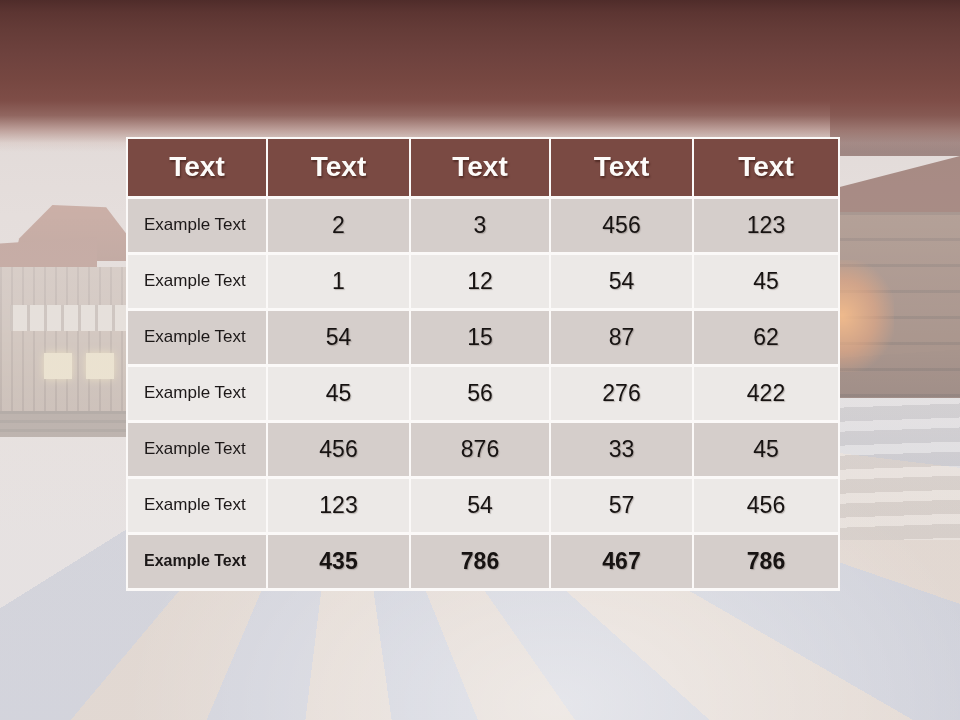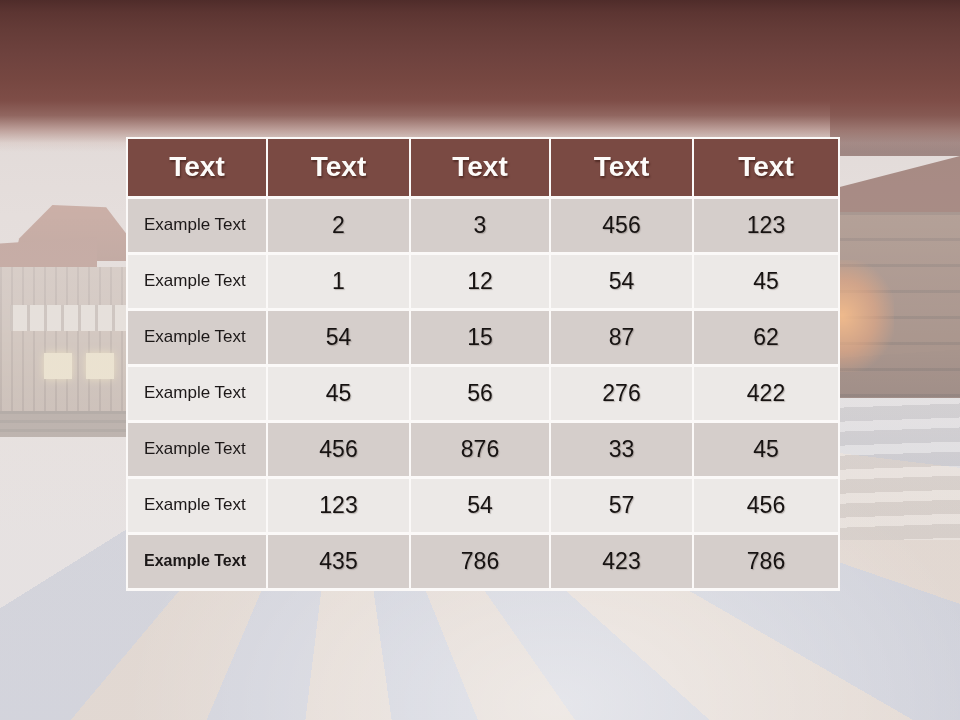--- a/index.html
+++ b/index.html
@@ -92,21 +92,21 @@
     text-shadow:1px 2px 2px rgba(50,20,15,0.55);}
   tbody tr{height:56px;}
   tbody tr:nth-child(odd) > *{background:var(--row-dark,#d5cecb);}
   tbody tr:nth-child(even) > *{background:var(--row-light,#ece9e7);}
   tbody th, tbody td{border-bottom-width:3px !important;}
   tbody th.row-label{font-weight:400;font-size:17px;color:#1c1818;
     text-align:left;padding-left:16px;margin-left:40px;}
   tbody td.value-cell{font-size:23px;font-weight:400;color:#171312;text-align:center;
     text-shadow:1px 1px 1px rgba(110,100,95,0.4);}
   tbody tr.total-row th.row-label{font-weight:700;font-size:16px;}
-  tbody tr.total-row td.value-cell{font-weight:400;}
+  tbody tr.total-row td.value-cell{font-weight:700;}
 </style>
 </head>
 <body>
 
 <div class="slide">
 
   <div class="bg">
     <div class="pavement"></div>
 
     <div class="building-left">
@@ -188,19 +188,19 @@
     <th class="row-label">Example Text</th>
   <td class="value-cell">123</td>
           <td class="value-cell">54</td>
           <td class="value-cell">57</td>
           <td class="value-cell">456</td>
         </tr>
         <tr class="total-row">
     <th class="row-label">Example Text</th>
   <td class="value-cell">435</td>
           <td class="value-cell">786</td>
-          <td class="value-cell">423</td>
+          <td class="value-cell">467</td>
           <td class="value-cell">786</td>
         </tr>
       </tbody>
   </table>
 
 </div>
 
 </body></html>

